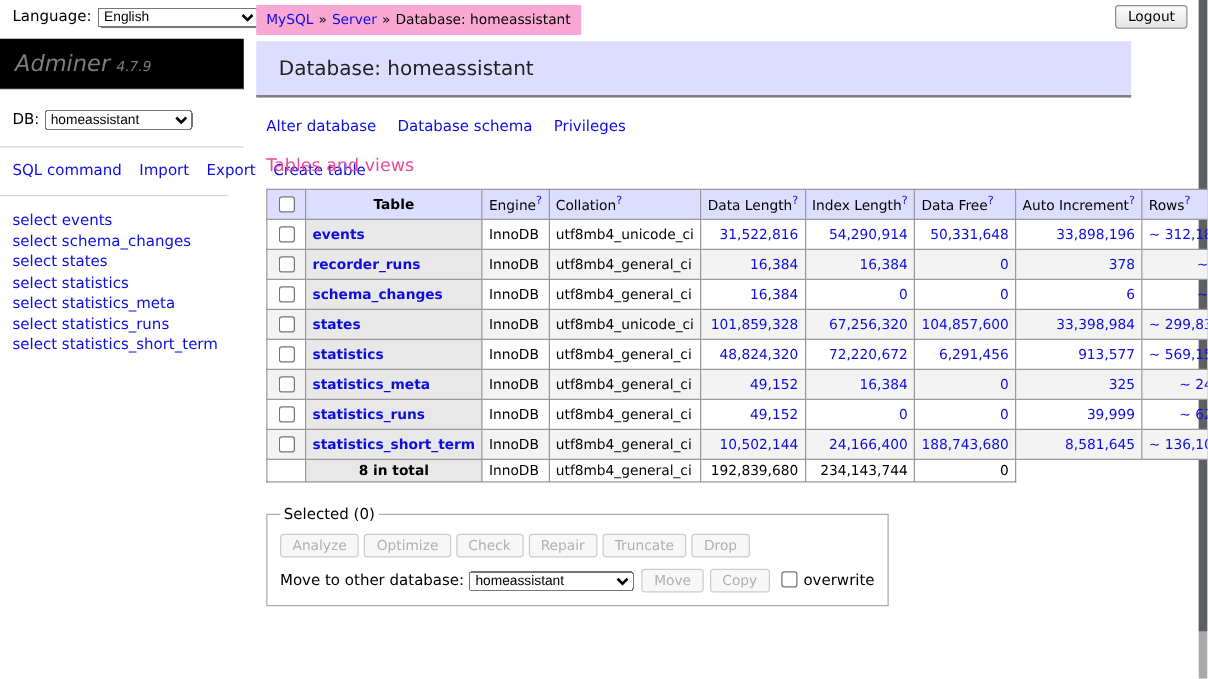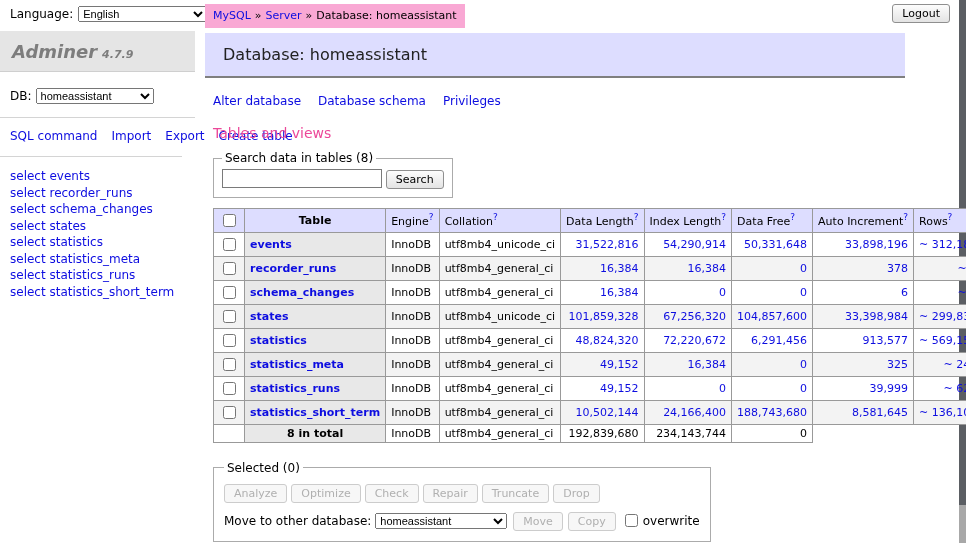--- a/index.html
+++ b/index.html
@@ -13,22 +13,22 @@
 
   
   .vscroll { position:absolute; right:0; top:0; width:7px; height:543px; background:#a8a8a8; }
   .vscroll-thumb { position:absolute; top:0; left:0; width:7px; height:505px; background:#5b5e63; }
 
   
   #menu { position:absolute; left:0; top:0; width:195px; }
   .lang-row { padding:6px 0 0 10px; white-space:nowrap; }
   .lang-row select { width:129px; margin-left:5px; font-size:11px; }
   h1.app-title {
-    margin:9px 0 0; background:#e5e5e5; color:#7d7d7d; border-bottom:1px solid #cfcfcf;
-    font-style:italic; font-weight:bold; font-size:18px; padding:10px 12px 9px;
+    margin:9px 0 0; background:#000000; color:#7d7d7d; border-bottom:1px solid #cfcfcf;
+    font-style:italic; font-weight:normal; font-size:18px; padding:10px 12px 9px;
   }
   h1.app-title .ver { font-size:11px; font-style:italic; margin-left:5px; }
   .db-row { padding:16px 0 13px 10px; border-bottom:1px solid #d4d4d4; }
   .db-row select { width:118px; margin-left:4px; font-size:11px; }
   .menu-actions { padding:9px 0 10px 10px; border-bottom:1px solid #d4d4d4; width:182px; line-height:1.6; }
   .menu-actions a { margin-right:14px; white-space:nowrap; }
   .menu-tables { padding:11px 0 0 10px; }
   .menu-tables a { display:block; line-height:1.38; }
 
   
@@ -94,21 +94,20 @@
   <div class="lang-row">
     <span>Language:</span><select><option>English</option></select>
   </div>
   <h1 class="app-title"><span>Adminer</span><span class="ver">4.7.9</span></h1>
   <div class="db-row">
     <span>DB:</span><select><option>homeassistant</option></select>
   </div>
   <div class="menu-actions"><a class="action-link">SQL command</a><a class="action-link">Import</a><a class="action-link">Export</a><a class="action-link">Create table</a></div>
   <div class="menu-tables">
       <a class="menu-link">select events</a>
-      <a class="menu-link">select recorder_runs</a>
       <a class="menu-link">select schema_changes</a>
       <a class="menu-link">select states</a>
       <a class="menu-link">select statistics</a>
       <a class="menu-link">select statistics_meta</a>
       <a class="menu-link">select statistics_runs</a>
       <a class="menu-link">select statistics_short_term</a>
     </div>
 </div>
 
 <button class="btn logout-btn">Logout</button>
@@ -122,25 +121,20 @@
     <a>MySQL</a><span class="sep">»</span><a>Server</a><span class="sep">»</span><span>Database: homeassistant</span>
   </div>
 
   <h2 class="page-title">Database: homeassistant</h2>
 
   <div class="content-body">
     <p class="db-links"><a>Alter database</a><a>Database schema</a><a>Privileges</a></p>
 
     <h3>Tables and views</h3>
 
-    <fieldset class="search-fieldset">
-      <legend>Search data in tables (8)</legend>
-      <input type="text" class="search-input" style="">
-      <button class="btn">Search</button>
-    </fieldset>
 
     <table class="db-tables">
       <thead>
         <tr>
           <td class="col-check"><input type="checkbox" style=""></td>
           <th class="col-table">Table</th>
           <td class="col-engine"><span>Engine</span><sup>?</sup></td>
           <td class="col-collation"><span>Collation</span><sup>?</sup></td>
           <td class="col-dl"><span>Data Length</span><sup>?</sup></td>
           <td class="col-il"><span>Index Length</span><sup>?</sup></td>

